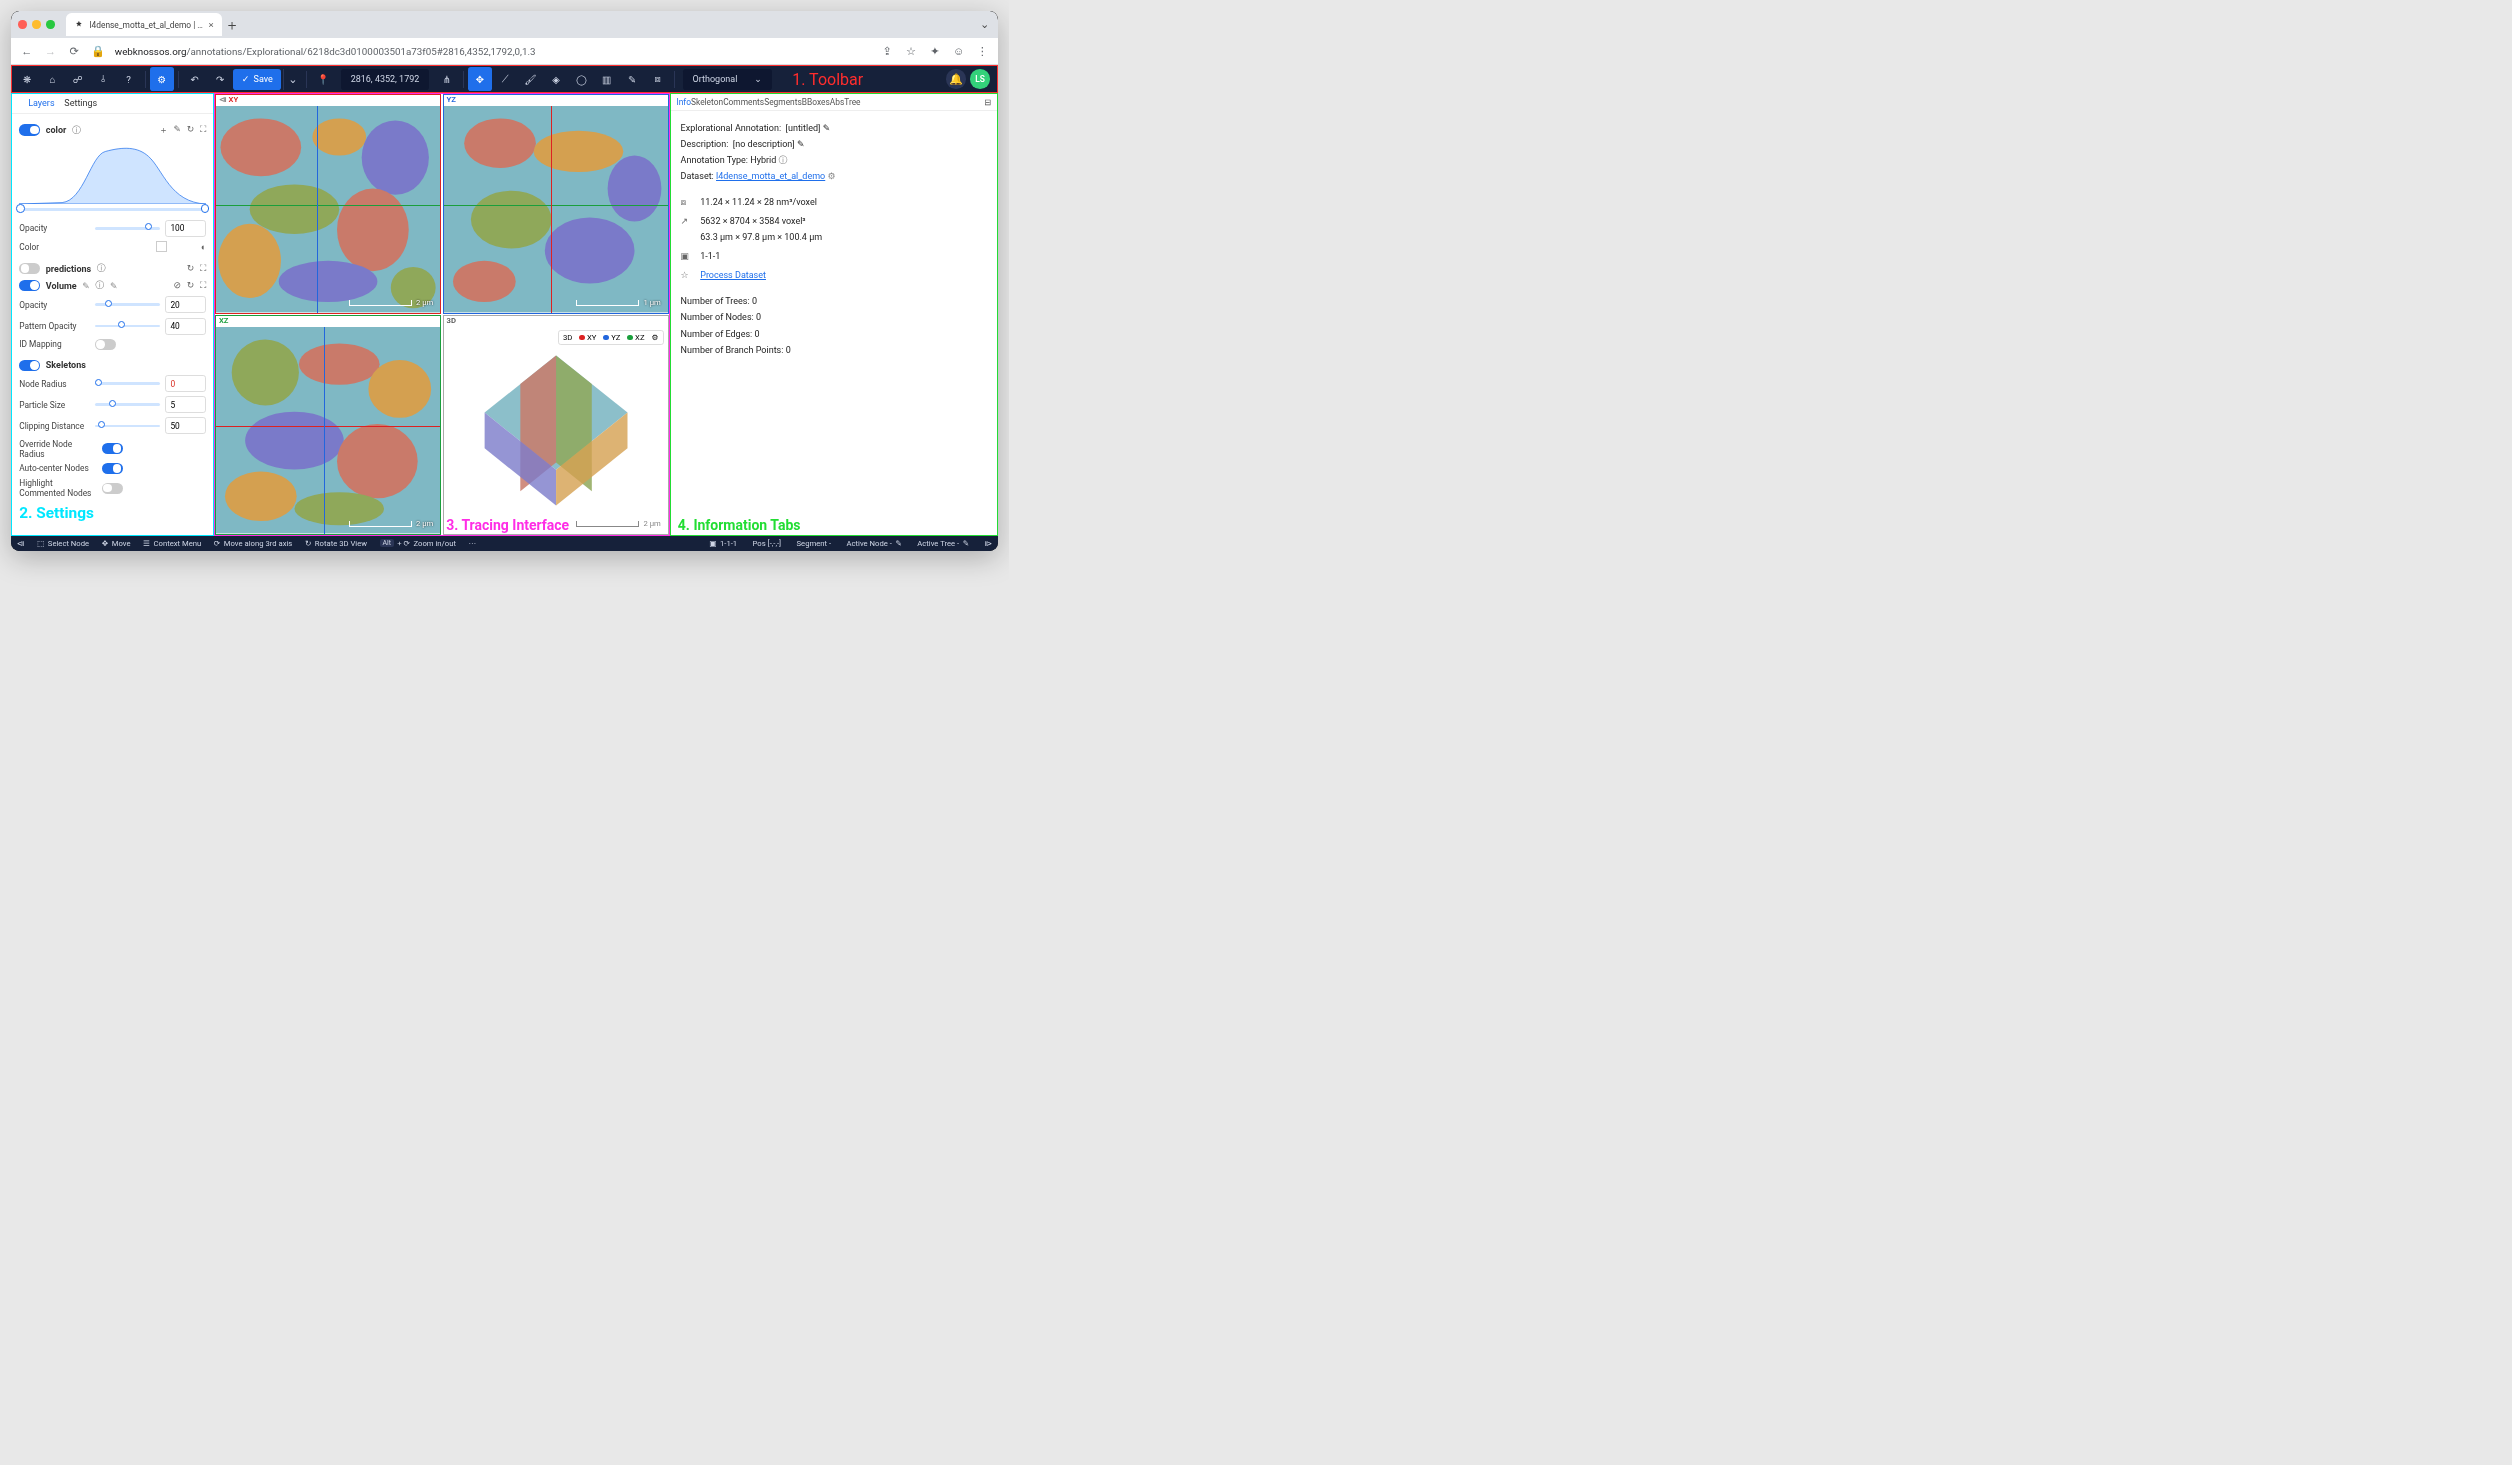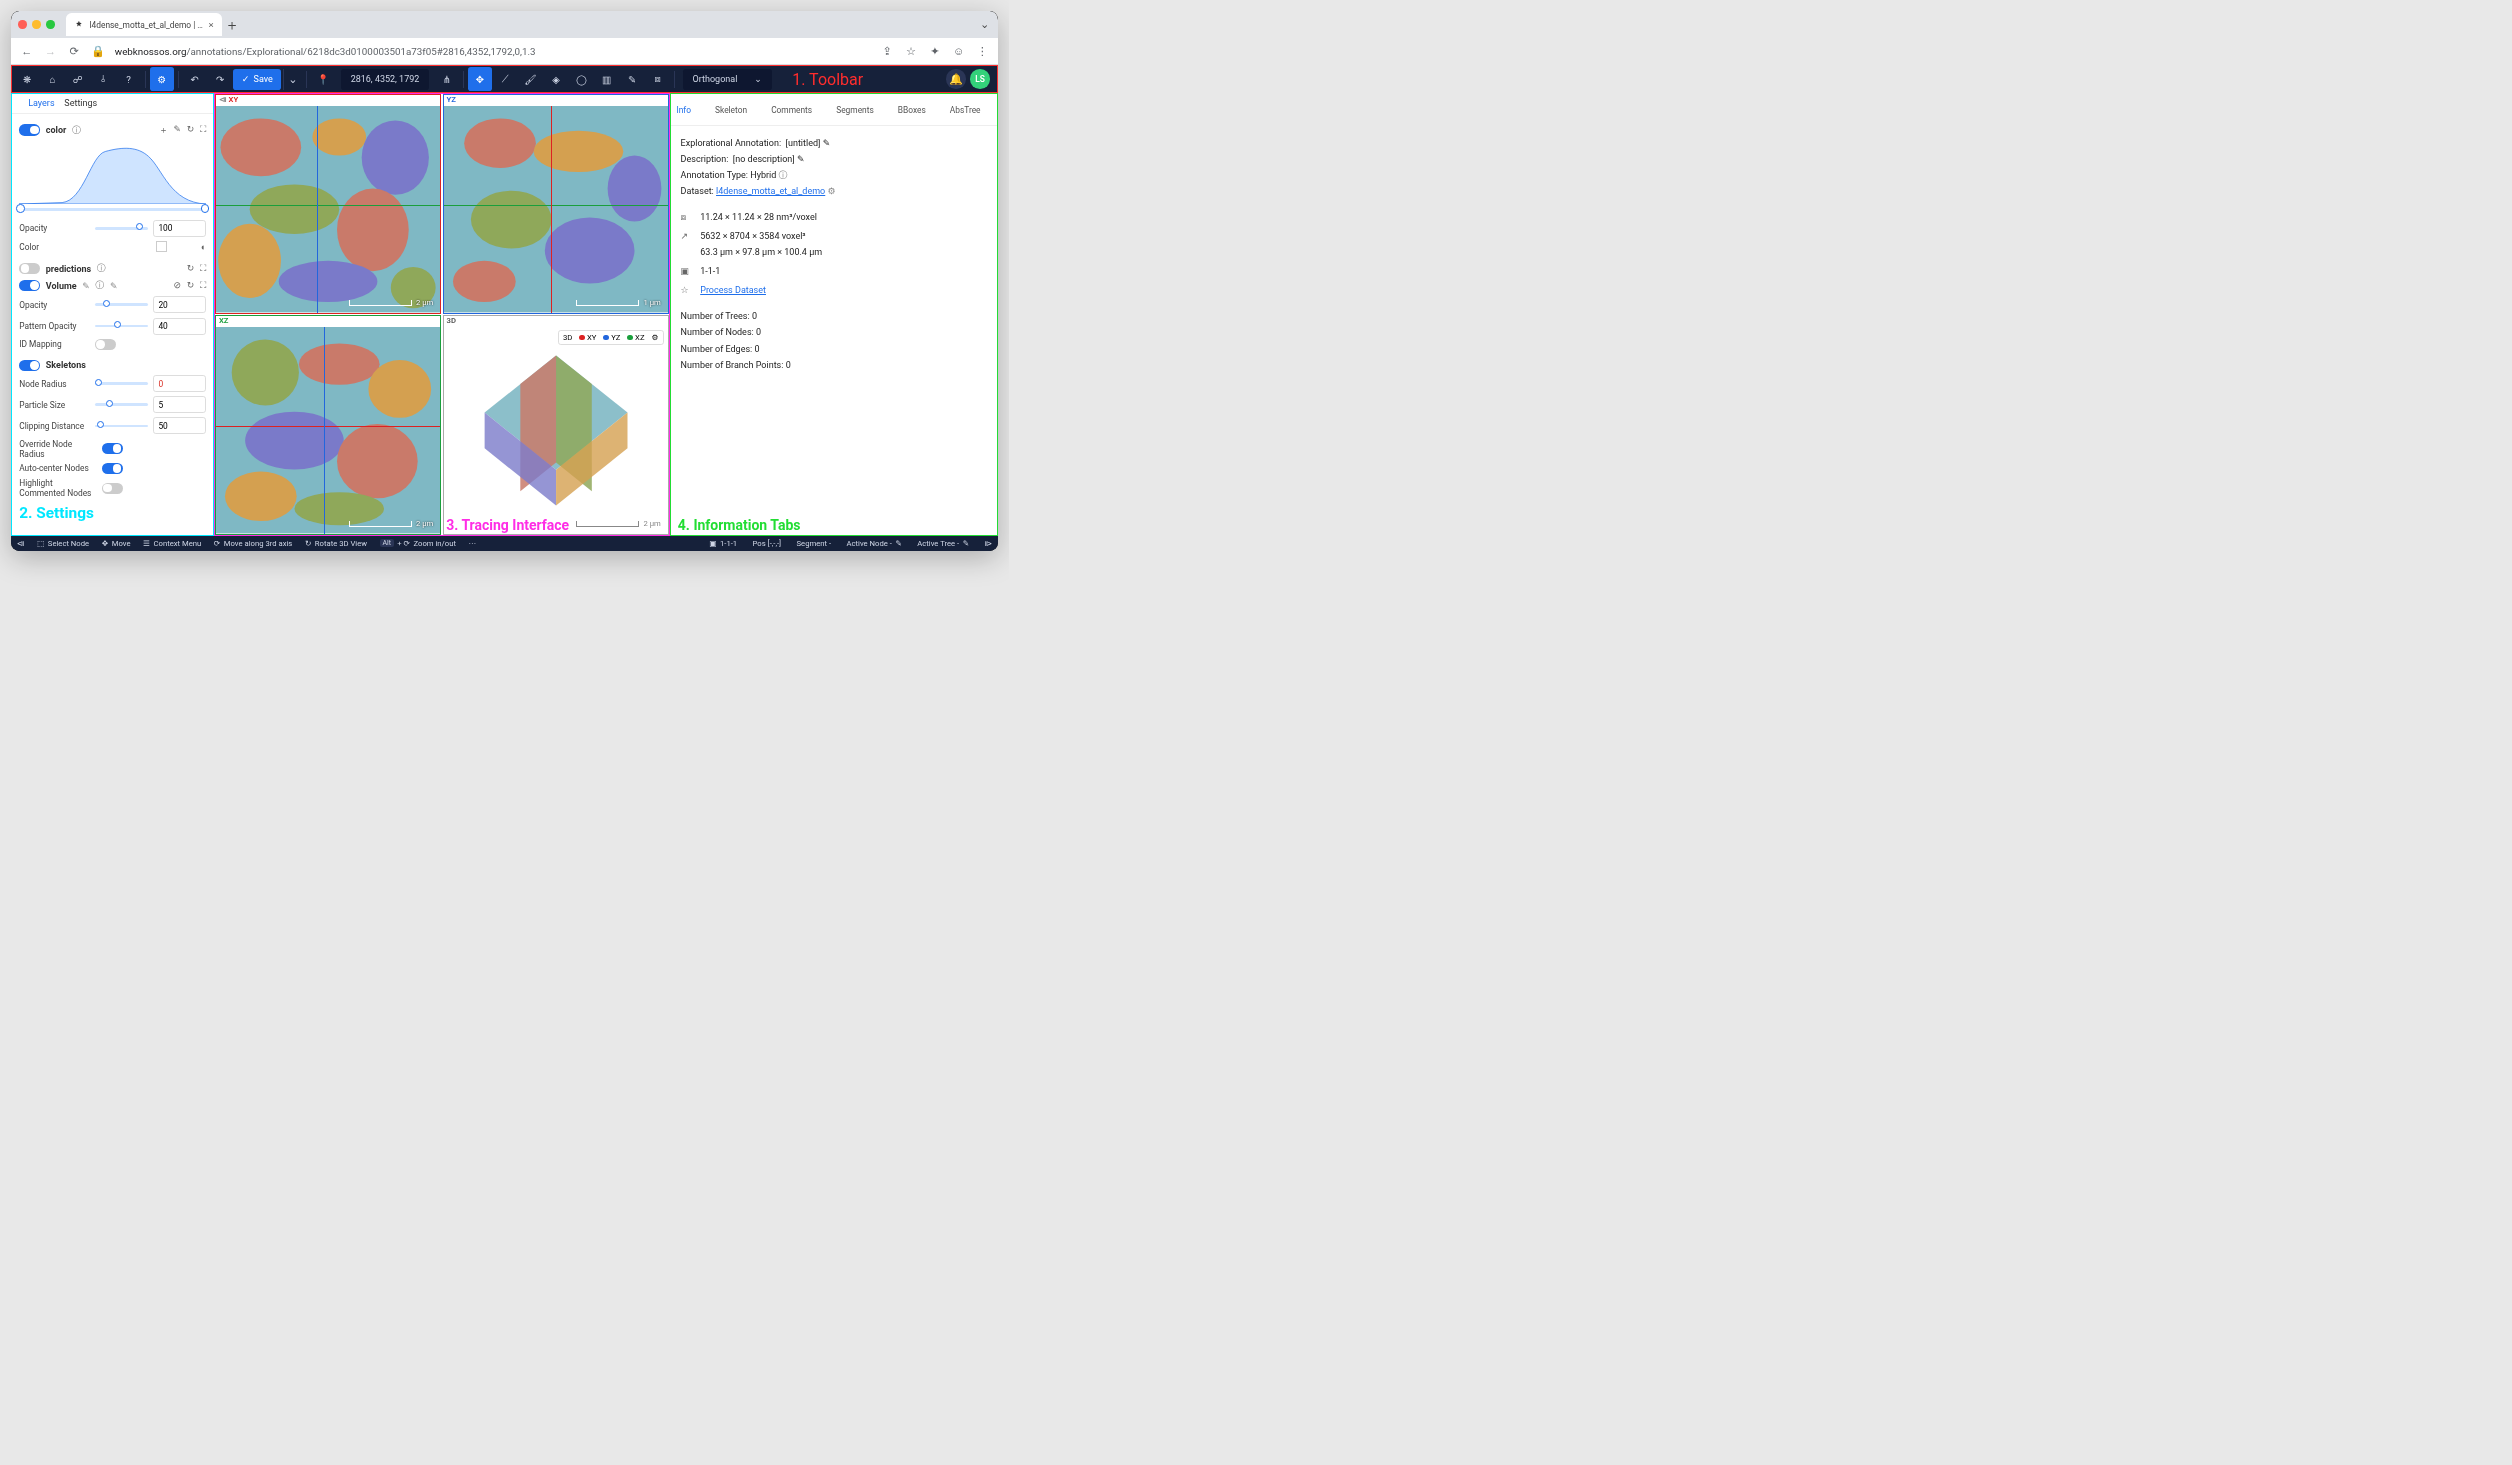--- a/index.html
+++ b/index.html
@@ -45,21 +45,21 @@
 .toggle.off{background:#ccc;}
 .toggle::after{content:"";position:absolute;width:8.4px;height:8.4px;background:#fff;border-radius:50%;top:1.4px;left:11.2px;}
 .toggle.off::after{left:1.4px;}
 .layer-icons{margin-left:auto;display:flex;gap:5.6px;color:#666;}
 .hist{height:63px;position:relative;margin:2.8px 0;}
 .hist svg{width:100%;height:100%;}
 .slider-rail{height:3.5px;background:#cfe4ff;border-radius:2.8px;position:relative;margin:4.2px 0 8.4px;}
 .slider-knob{width:8.4px;height:8.4px;border-radius:50%;background:#fff;border:1.4px solid #1f6feb;position:absolute;top:-3.5px;}
 .prop-row{display:flex;align-items:center;gap:5.6px;margin:4.2px 0;}
 .prop-label{width:70px;font-size:8.4px;color:#444;}
-.mini-input{width:53px;height:17px;border:0.7px solid #ddd;border-radius:2.8px;padding:0 4.2px;font-size:8.4px;}
+.mini-input{width:41px;height:17px;border:0.7px solid #ddd;border-radius:2.8px;padding:0 4.2px;font-size:8.4px;}
 .mini-input.red{color:#d93025;}
 .mini-slider{flex:1;height:2.8px;background:#cfe4ff;border-radius:2.1px;position:relative;}
 .mini-slider .kn{width:7px;height:7px;border-radius:50%;background:#fff;border:1.4px solid #1f6feb;position:absolute;top:-3.5px;}
 .ann-settings{position:absolute;bottom:12.6px;left:7px;color:#00e7ff;font-size:15.4px;font-weight:700;}
 .center{flex:1;display:grid;grid-template-columns:1fr 1fr;grid-template-rows:1fr 1fr;gap:1.4px;border:0.7px solid #ff2de6;background:#fff;position:relative;}
 .vp{position:relative;overflow:hidden;}
 .vp-head{height:11.2px;display:flex;align-items:flex-start;padding:0 2.8px;font-size:7.7px;font-weight:600;justify-content:space-between;flex-direction:column;}
 .vp-head .right{display:flex;gap:4.2px;color:#888;}
 .vp-body{position:absolute;top:11.2px;left:0;right:0;bottom:0;}
 .seg-img{width:100%;height:100%;display:block;}
@@ -72,21 +72,21 @@
 .vp-xz .vp-head{color:#1a9f3c;}
 .vp-3d .vp-head{color:#555;}
 .vp-xy{border:0.7px solid #d22;}
 .vp-yz{border:0.7px solid #26d;}
 .vp-xz{border:0.7px solid #1a9f3c;}
 .vp-3d{border:0.7px solid #aaa;}
 .legend3d{position:absolute;top:2.8px;right:4.2px;background:rgba(255,255,255,.92);border:0.7px solid #ddd;border-radius:2.8px;padding:2.1px 4.2px;display:flex;gap:7px;font-size:7.7px;align-items:center;}
 .dot{width:5.6px;height:5.6px;border-radius:50%;display:inline-block;margin-right:2.1px;}
 .ann-trace{position:absolute;bottom:1.4px;left:231px;color:#ff2de6;font-size:14px;font-weight:700;white-space:nowrap;}
 .right-panel{width:328px;border:0.7px solid #22dd33;background:#fff;display:flex;flex-direction:column;font-size:9px;min-height:0;}
-.rp-tabs{height:32px;display:flex;gap:24px;align-items:center;padding:0 5.6px;border-bottom:0.7px solid #eee;font-size:8.4px;color:#555;}
+.rp-tabs{height:17px;display:flex;gap:0;align-items:center;padding:0 5.6px;border-bottom:0.7px solid #eee;font-size:8.4px;color:#555;}
 .rp-tabs .active{color:#1f6feb;}
 .rp-tabs .spacer{flex:1;}
 .rp-body{padding:8.4px 9.8px;color:#222;line-height:1.8;overflow:auto;}
 .rp-body a{color:#1f6feb;}
 .stat-row{display:flex;gap:7px;align-items:flex-start;margin:2.8px 0;}
 .stat-ico{width:12.6px;color:#666;flex-shrink:0;}
 .ann-info{position:absolute;right:7px;bottom:1.4px;color:#22dd33;font-size:14px;font-weight:700;}
 .statusbar{height:15.4px;background:#16213a;color:#cfd6e6;display:flex;align-items:center;font-size:7.7px;padding:0 5.6px;gap:12.6px;}
 .statusbar .sb-item{display:flex;align-items:center;gap:3.5px;}
 .statusbar .right{margin-left:auto;display:flex;gap:15.4px;}

